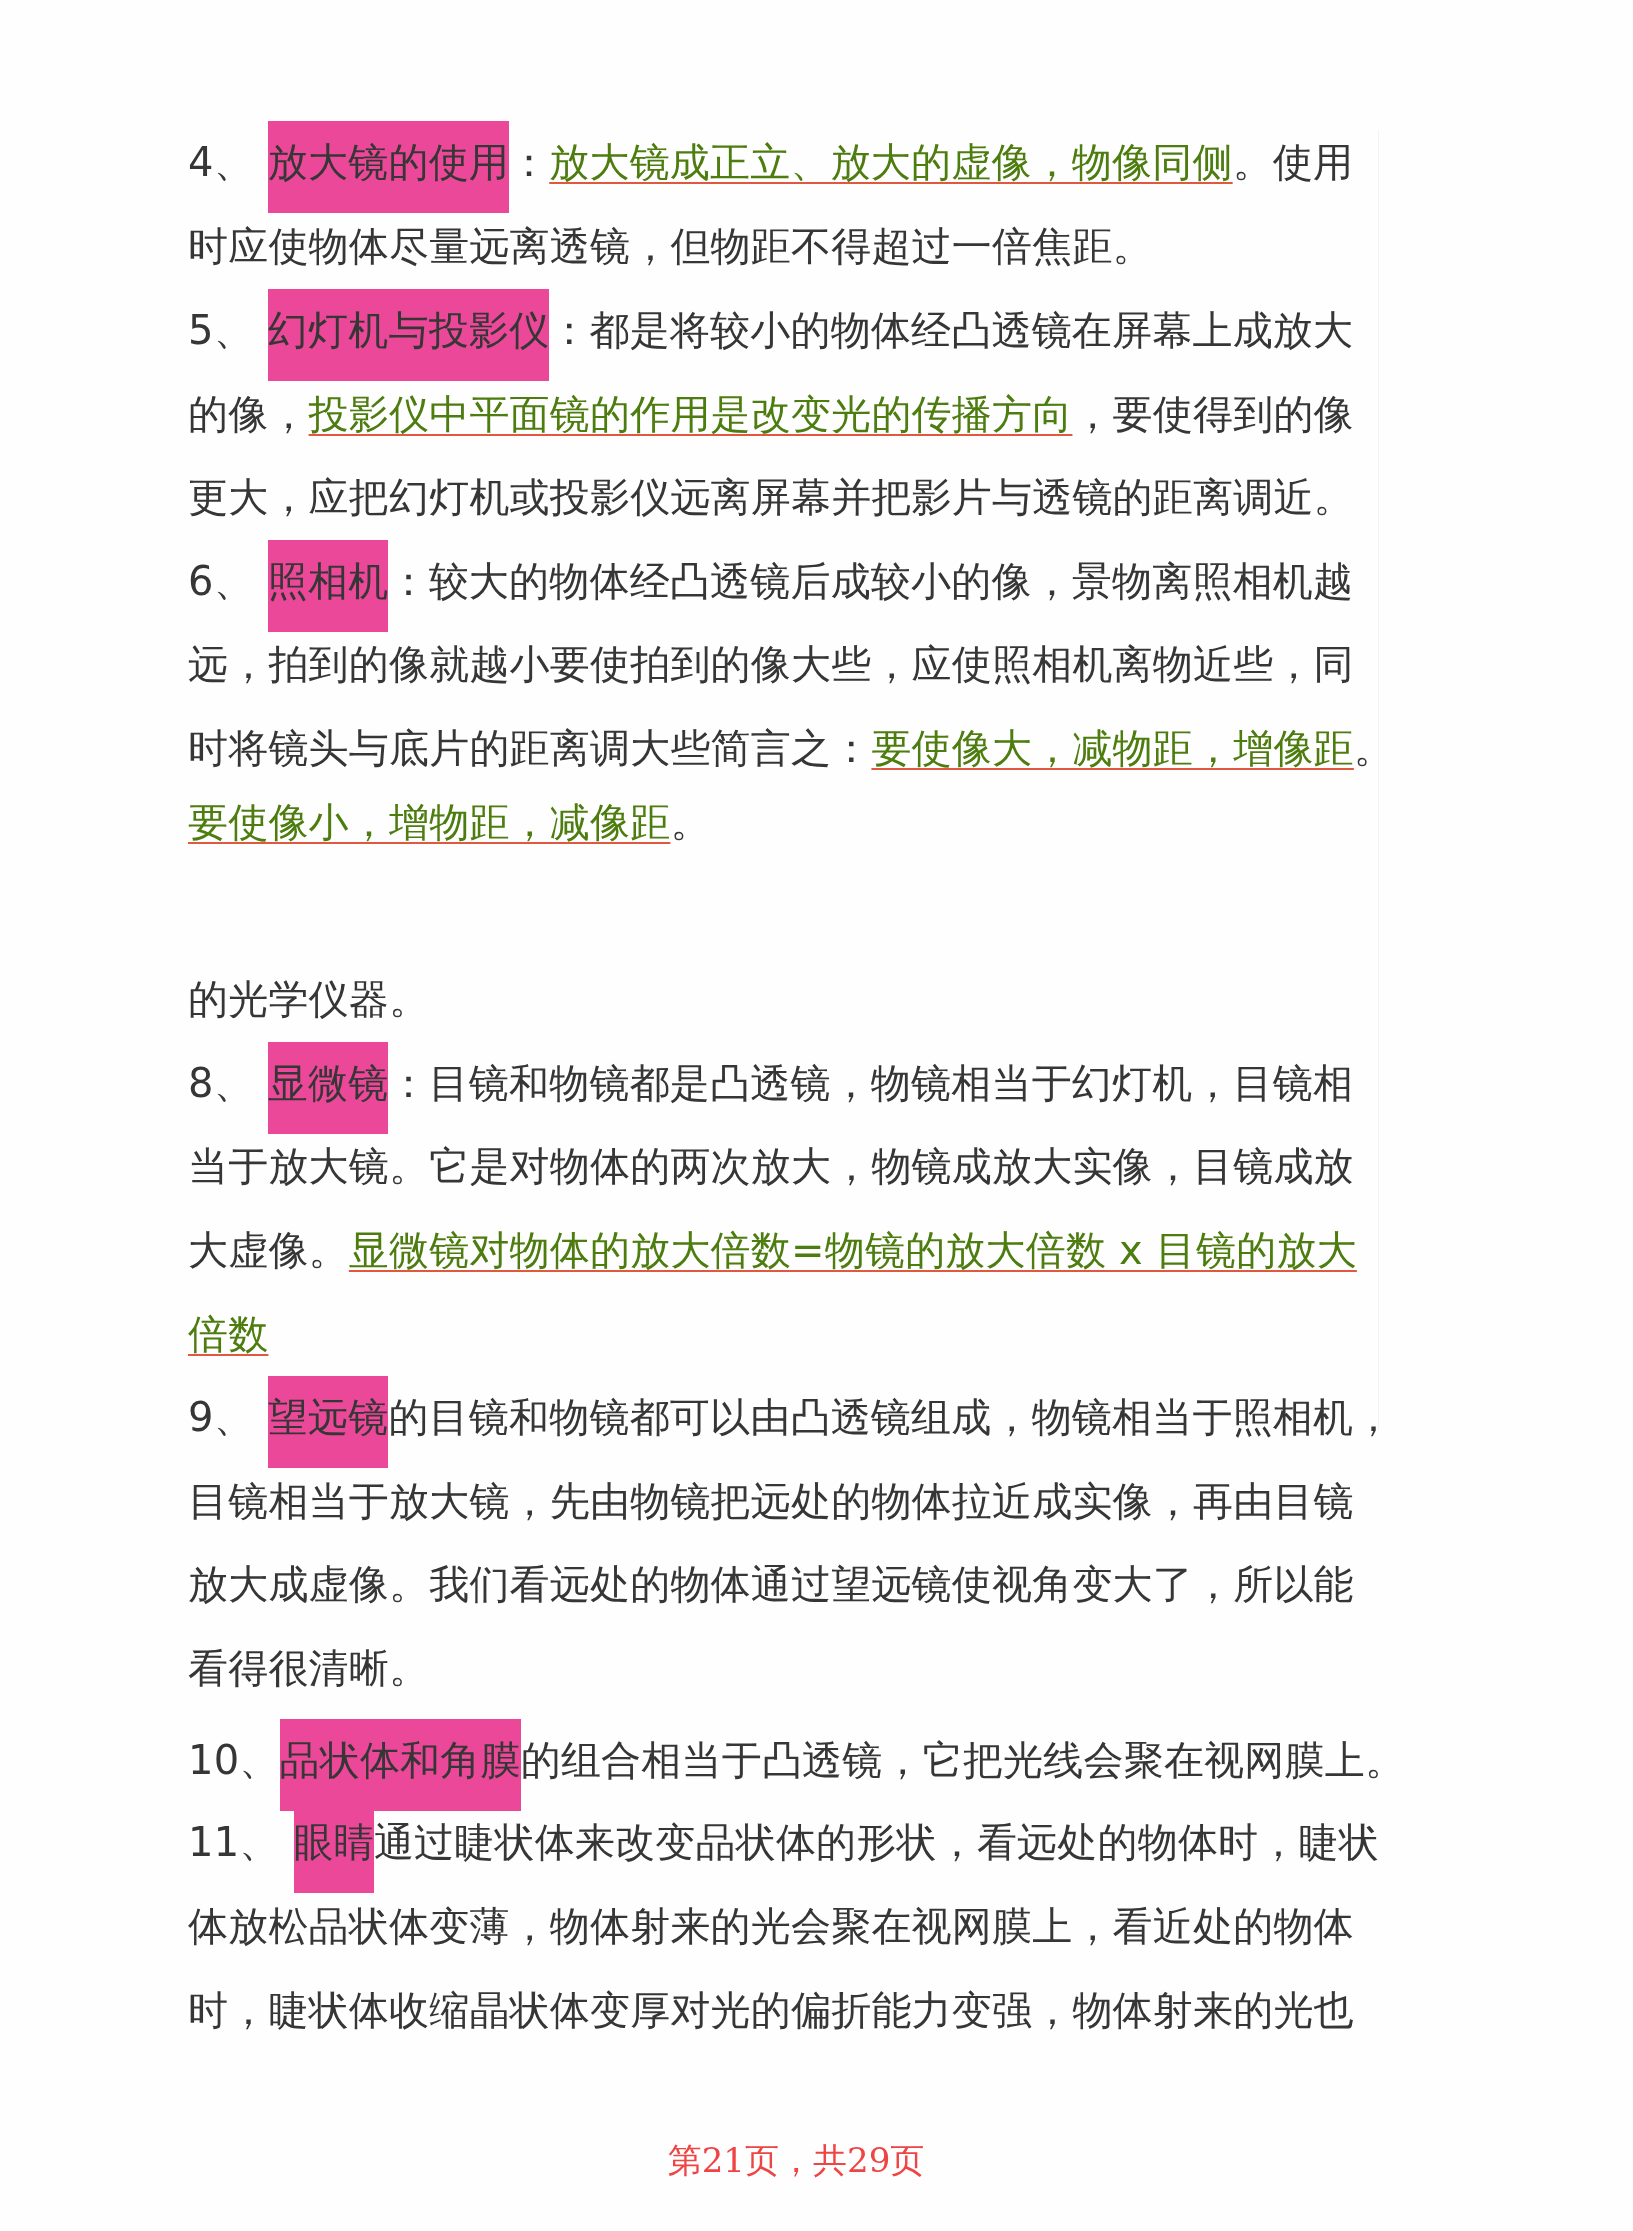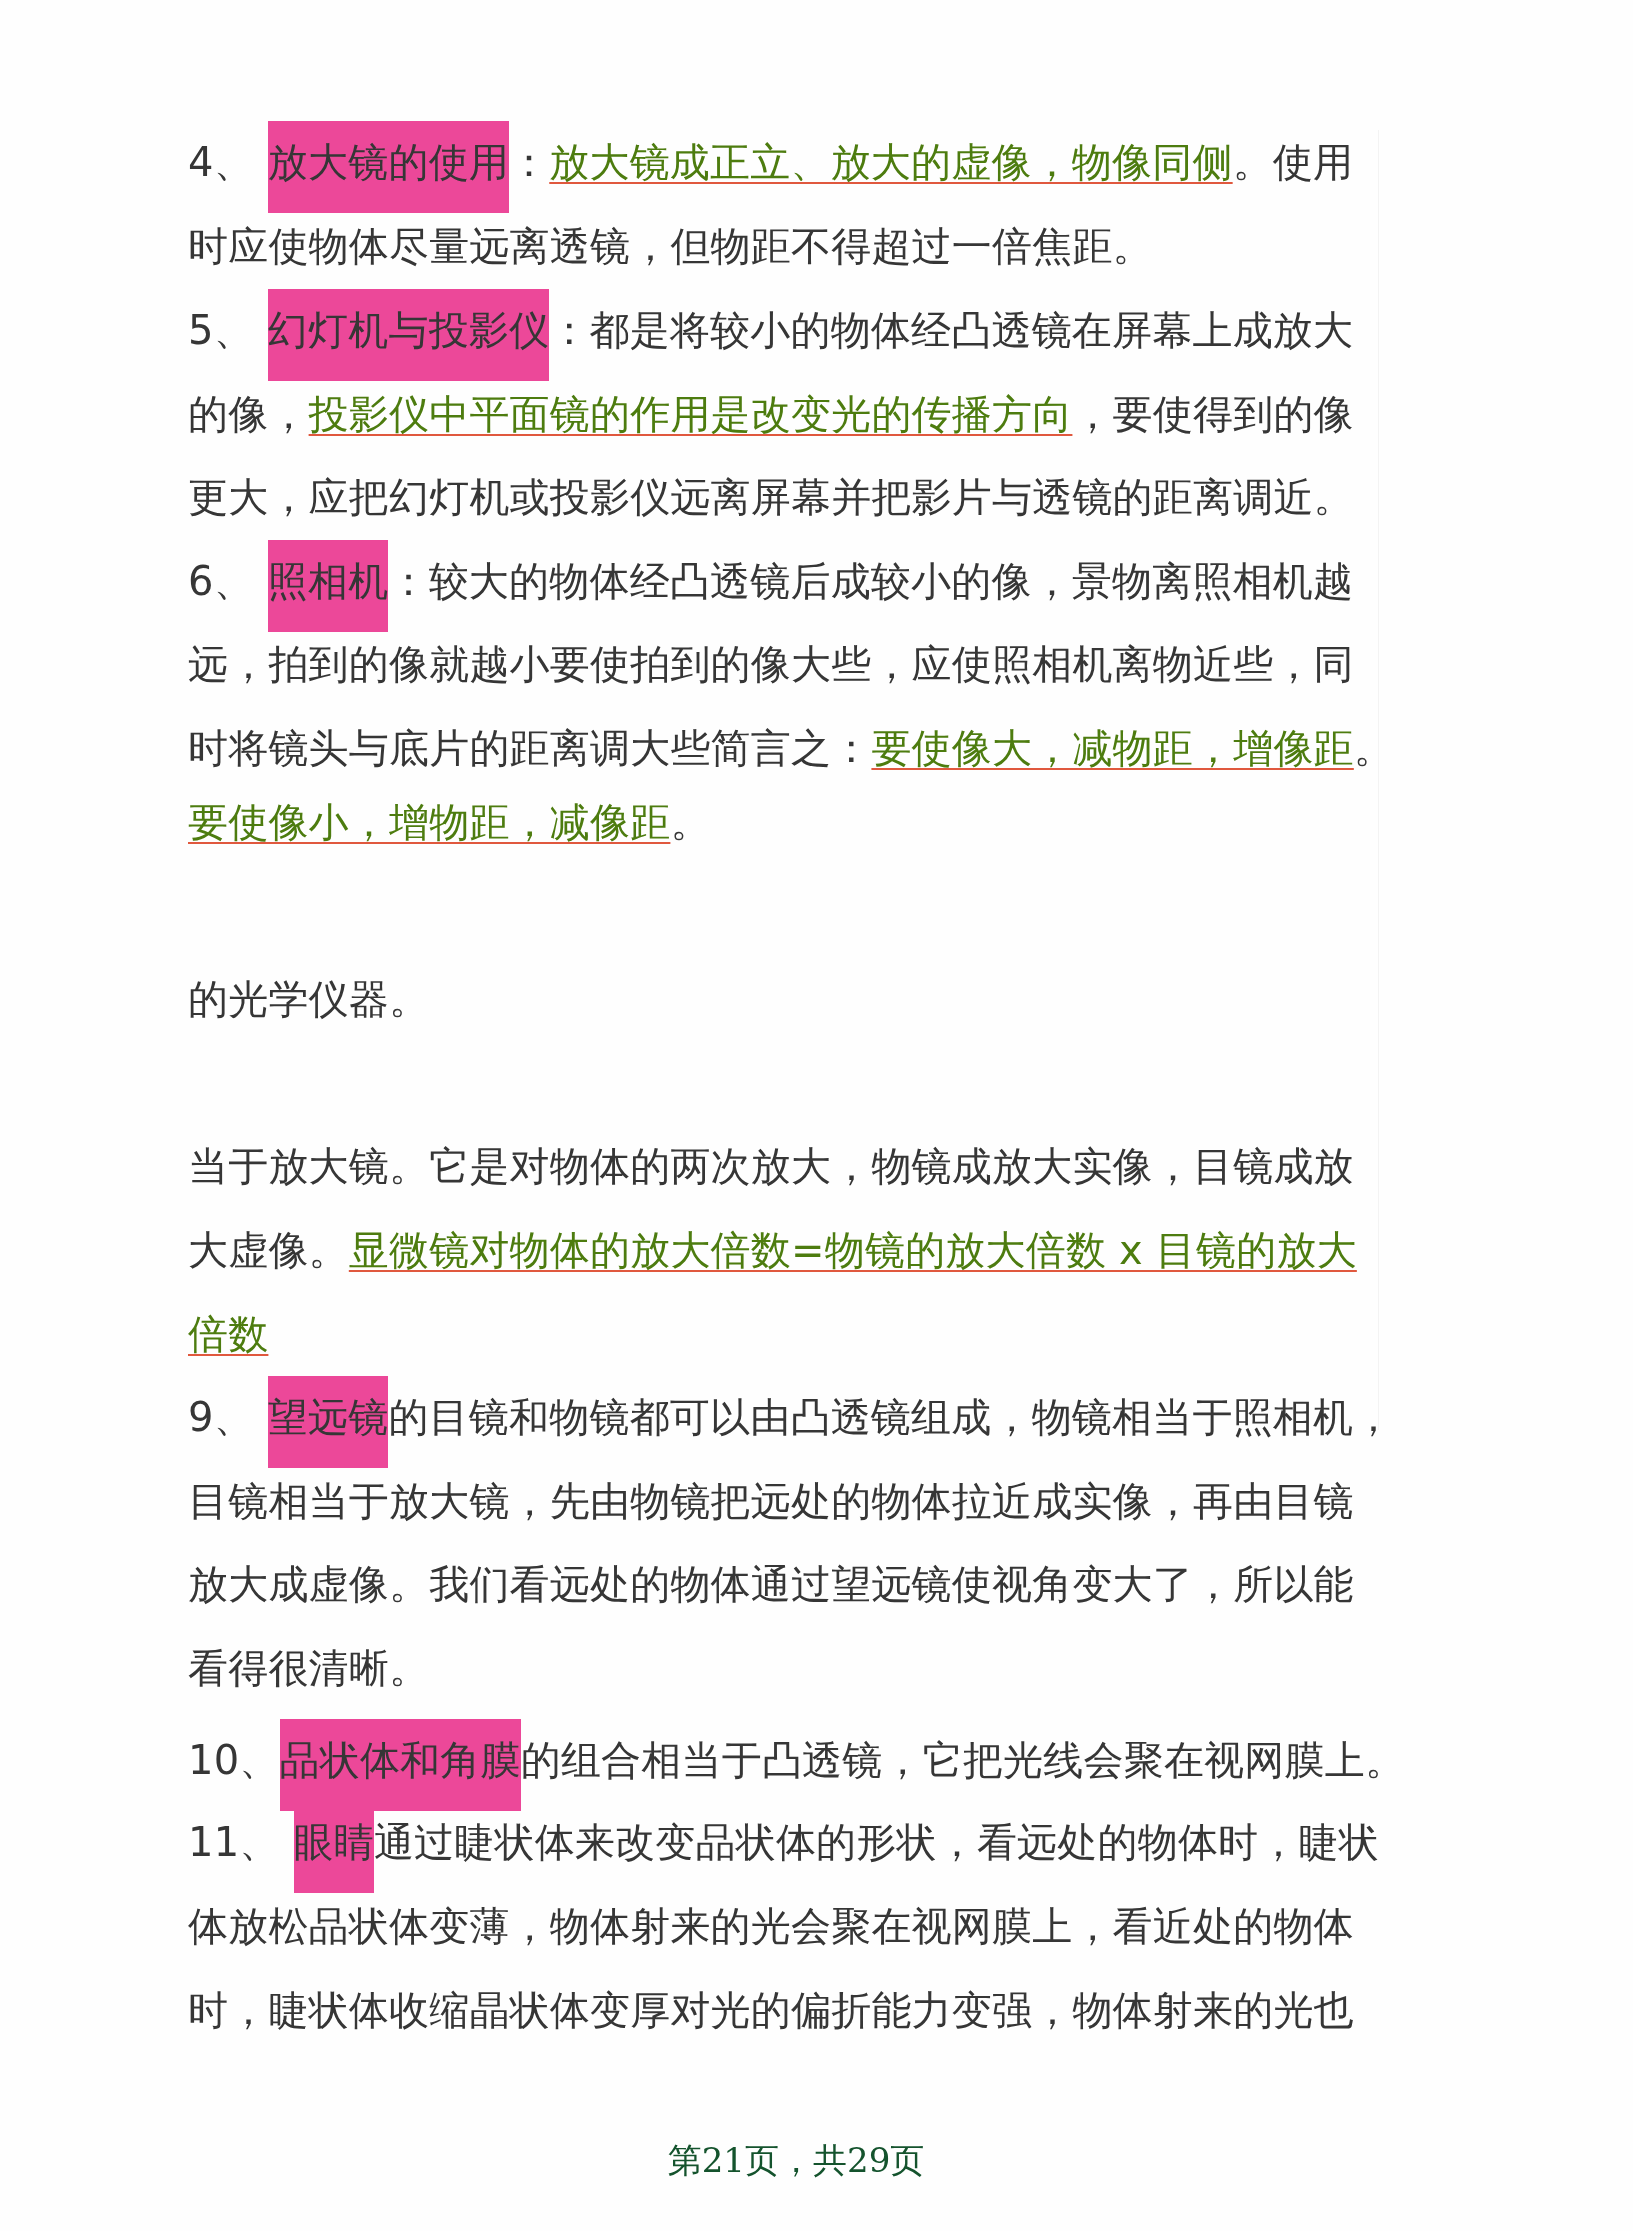--- a/index.html
+++ b/index.html
@@ -20,21 +20,21 @@
     color: #4d7c0f;
     text-decoration: underline;
     text-decoration-color: #e0583e;
     text-decoration-thickness: 2px;
     text-underline-offset: 6px;
   }
   .num { margin-right: 14px; }
   .tight { margin-right: 0; }
   .footer {
     position: absolute; left: 0; width: 1592px; top: 2138px; text-align: center;
-    font-family: "DejaVu Serif", "Liberation Serif", serif; font-size: 34px; color: #14532d;
+    font-family: "DejaVu Serif", "Liberation Serif", serif; font-size: 34px; color: #ef4444;
   }
   .bleed { position: absolute; left: 1378px; top: 130px; width: 1px; height: 1300px; background: #f3f3f3; }
 </style>
 </head>
 <body>
 
 <div class="page">
   <div class="bleed"></div>
 
   <div class="line" style="top:120px">
@@ -56,20 +56,23 @@
   <div class="line" style="top:622px">远，拍到的像就越小要使拍到的像大些，应使照相机离物近些，同</div>
   <div class="line" style="top:706px">
     <span>时将镜头与底片的距离调大些简言之：</span><span class="red">要使像大，减物距，增像距</span><span>。</span>
   </div>
   <div class="line" style="top:780px">
     <span class="red">要使像小，增物距，减像距</span><span>。</span>
   </div>
 
   <div class="line" style="top:957px">的光学仪器。</div>
 
+  <div class="line" style="top:1041px">
+    <span class="num">8、</span><span class="hl">显微镜</span><span>：</span><span>目镜和物镜都是凸透镜，物镜相当于幻灯机，目镜相</span>
+  </div>
   <div class="line" style="top:1124px">当于放大镜。它是对物体的两次放大，物镜成放大实像，目镜成放</div>
   <div class="line" style="top:1208px">
     <span>大虚像。</span><span class="red">显微镜对物体的放大倍数=物镜的放大倍数 x 目镜的放大</span>
   </div>
   <div class="line" style="top:1292px">
     <span class="red">倍数</span>
   </div>
 
   <div class="line" style="top:1375px">
     <span class="num">9、</span><span class="hl">望远镜</span><span>的目镜和物镜都可以由凸透镜组成，物镜相当于照相机，</span>

